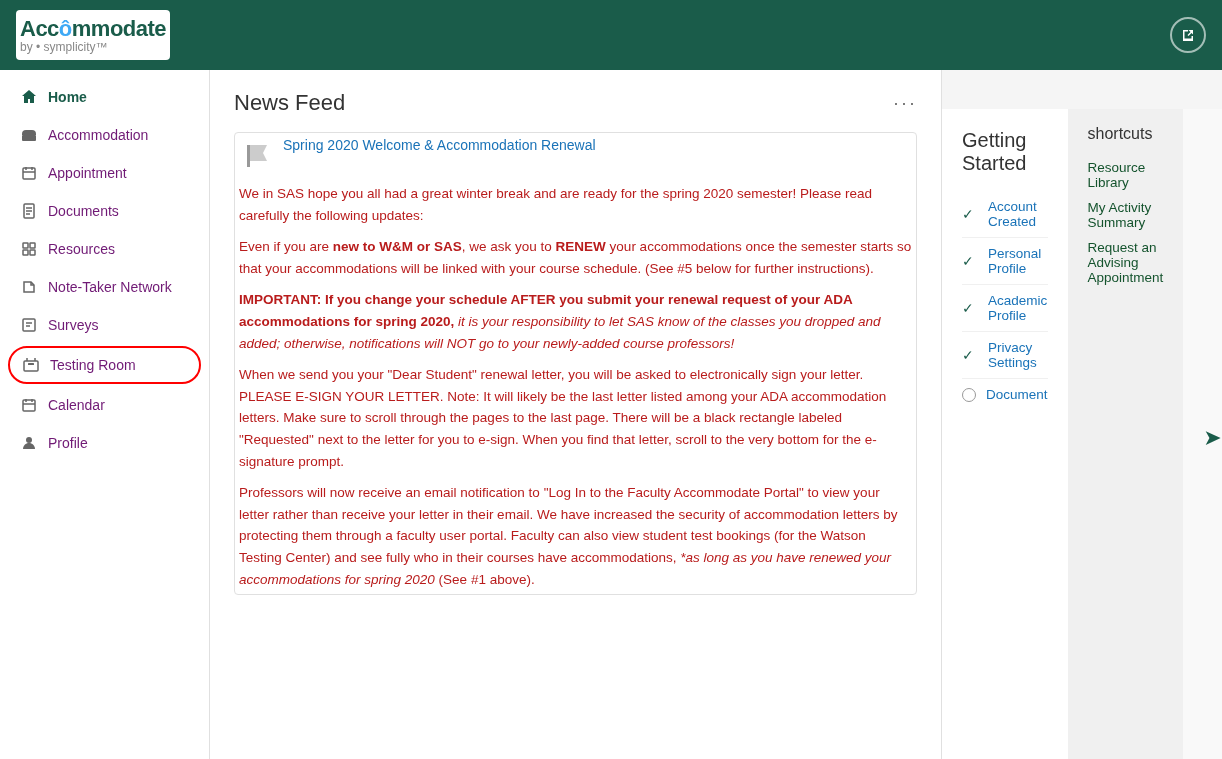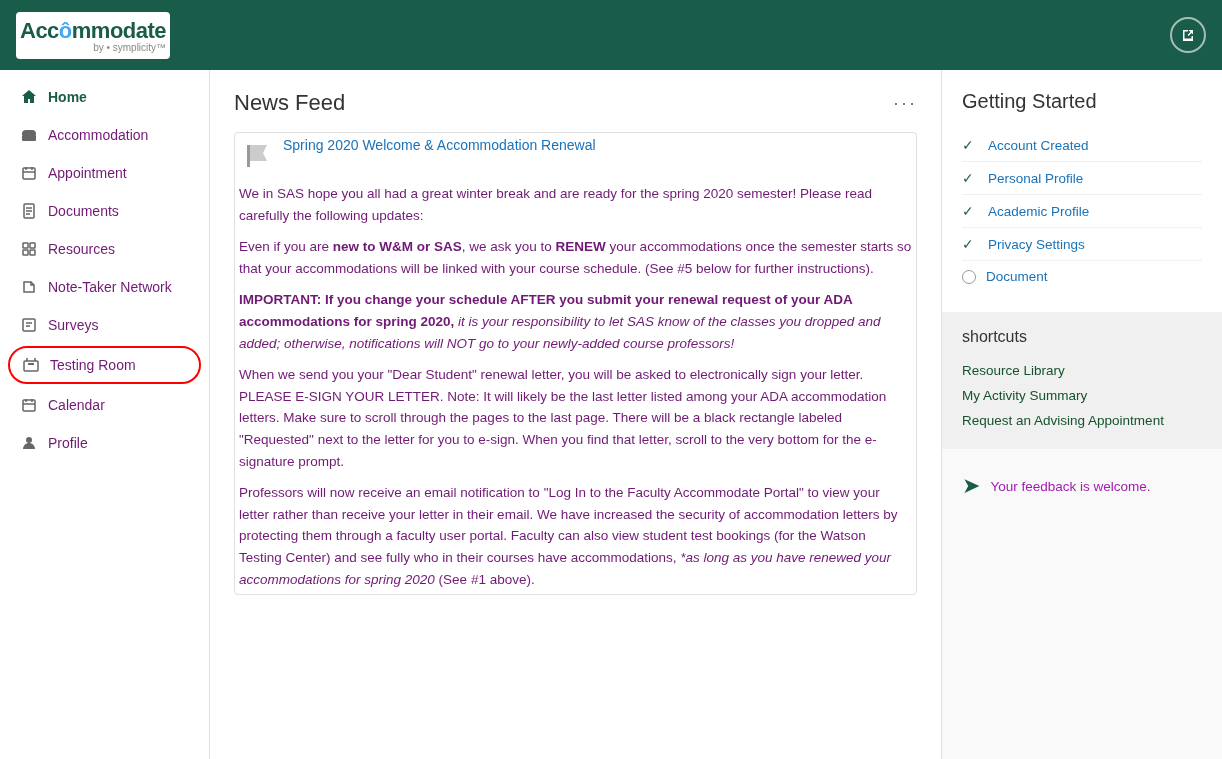--- a/index.html
+++ b/index.html
@@ -25,25 +25,24 @@
     .logo-text {
       font-size: 22px;
       font-weight: bold;
       color: #1a5c4a;
       letter-spacing: -0.5px;
     }
     .logo-text span.dots {
       color: #3fa9f5;
     }
     .logo-sub {
-      font-size: 10px;
+      font-size: 12px;
       color: #888;
       display: block;
       margin-top: -2px;
-      text-align: right;
     }
     .header-ext-btn {
       width: 36px;
       height: 36px;
       border-radius: 50%;
       border: 2px solid rgba(255,255,255,0.6);
       display: flex;
       align-items: center;
       justify-content: center;
       cursor: pointer;
@@ -144,35 +143,36 @@
       margin-top: 2px;
     }
     .news-link {
       color: #1a73b8;
       text-decoration: none;
       font-size: 14px;
     }
     .news-body {
       font-size: 13.5px;
       line-height: 1.6;
-      color: #701a75;
+      color: #b91c1c;
     }
     .news-body p { margin-bottom: 10px; }
     .news-body p:last-child { margin-bottom: 0; }
     .news-body strong { font-weight: bold; }
     .news-body em { font-style: italic; }
 
     
     .right-panel {
       width: 280px;
       flex-shrink: 0;
       background: #f9f9f9;
       overflow-y: auto;
       display: flex;
-      flex-direction: column;
+      flex-direction: row;
+      margin-top: 39px;
     }
 
     
     .getting-started {
       padding: 20px;
       background: white;
     }
     .getting-started-title {
       font-size: 20px;
       font-weight: 400;

